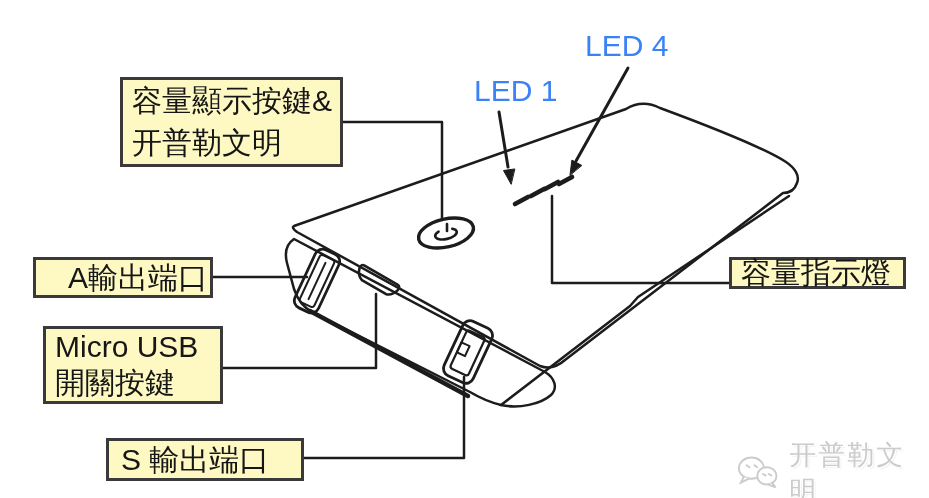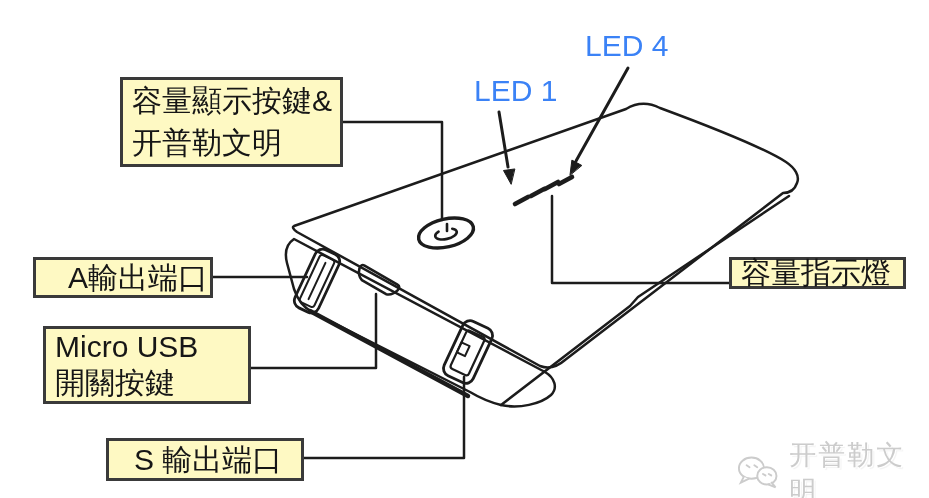--- a/index.html
+++ b/index.html
@@ -103,26 +103,26 @@
   </div>
 
   <div class="led-label" style="left:464px;top:74px;margin-left:10px;">LED 1</div>
 
   <div class="led-label" style="left:585px;top:29px;">LED 4</div>
 
   <div class="label-box" style="left:33px;top:257px;width:180px;height:41px;padding-left:32px;">
     <span>A輸出端口</span>
   </div>
 
-  <div class="label-box" style="left:43px;top:326px;width:208px;height:78px;line-height:36px;">
+  <div class="label-box" style="left:43px;top:326px;width:180px;height:78px;line-height:36px;">
     <span>Micro USB</span>
     <span>開關按鍵</span>
   </div>
 
-  <div class="label-box" style="left:106px;top:438px;width:198px;height:43px;padding-left:25px;">
+  <div class="label-box" style="left:106px;top:438px;width:198px;height:43px;padding-left:12px;">
     <span>S 輸出端口</span>
   </div>
 
   <div class="label-box" style="left:729px;top:257px;width:177px;height:32px;">
     <span>容量指示燈</span>
   </div>
 
   <div class="watermark" style="left:737px;top:437px;">
     <svg width="46" height="36" viewBox="0 0 46 36" fill="none" stroke="#cccccc" stroke-width="2" stroke-linecap="round">
       <ellipse cx="15" cy="13" rx="13" ry="11"></ellipse>

